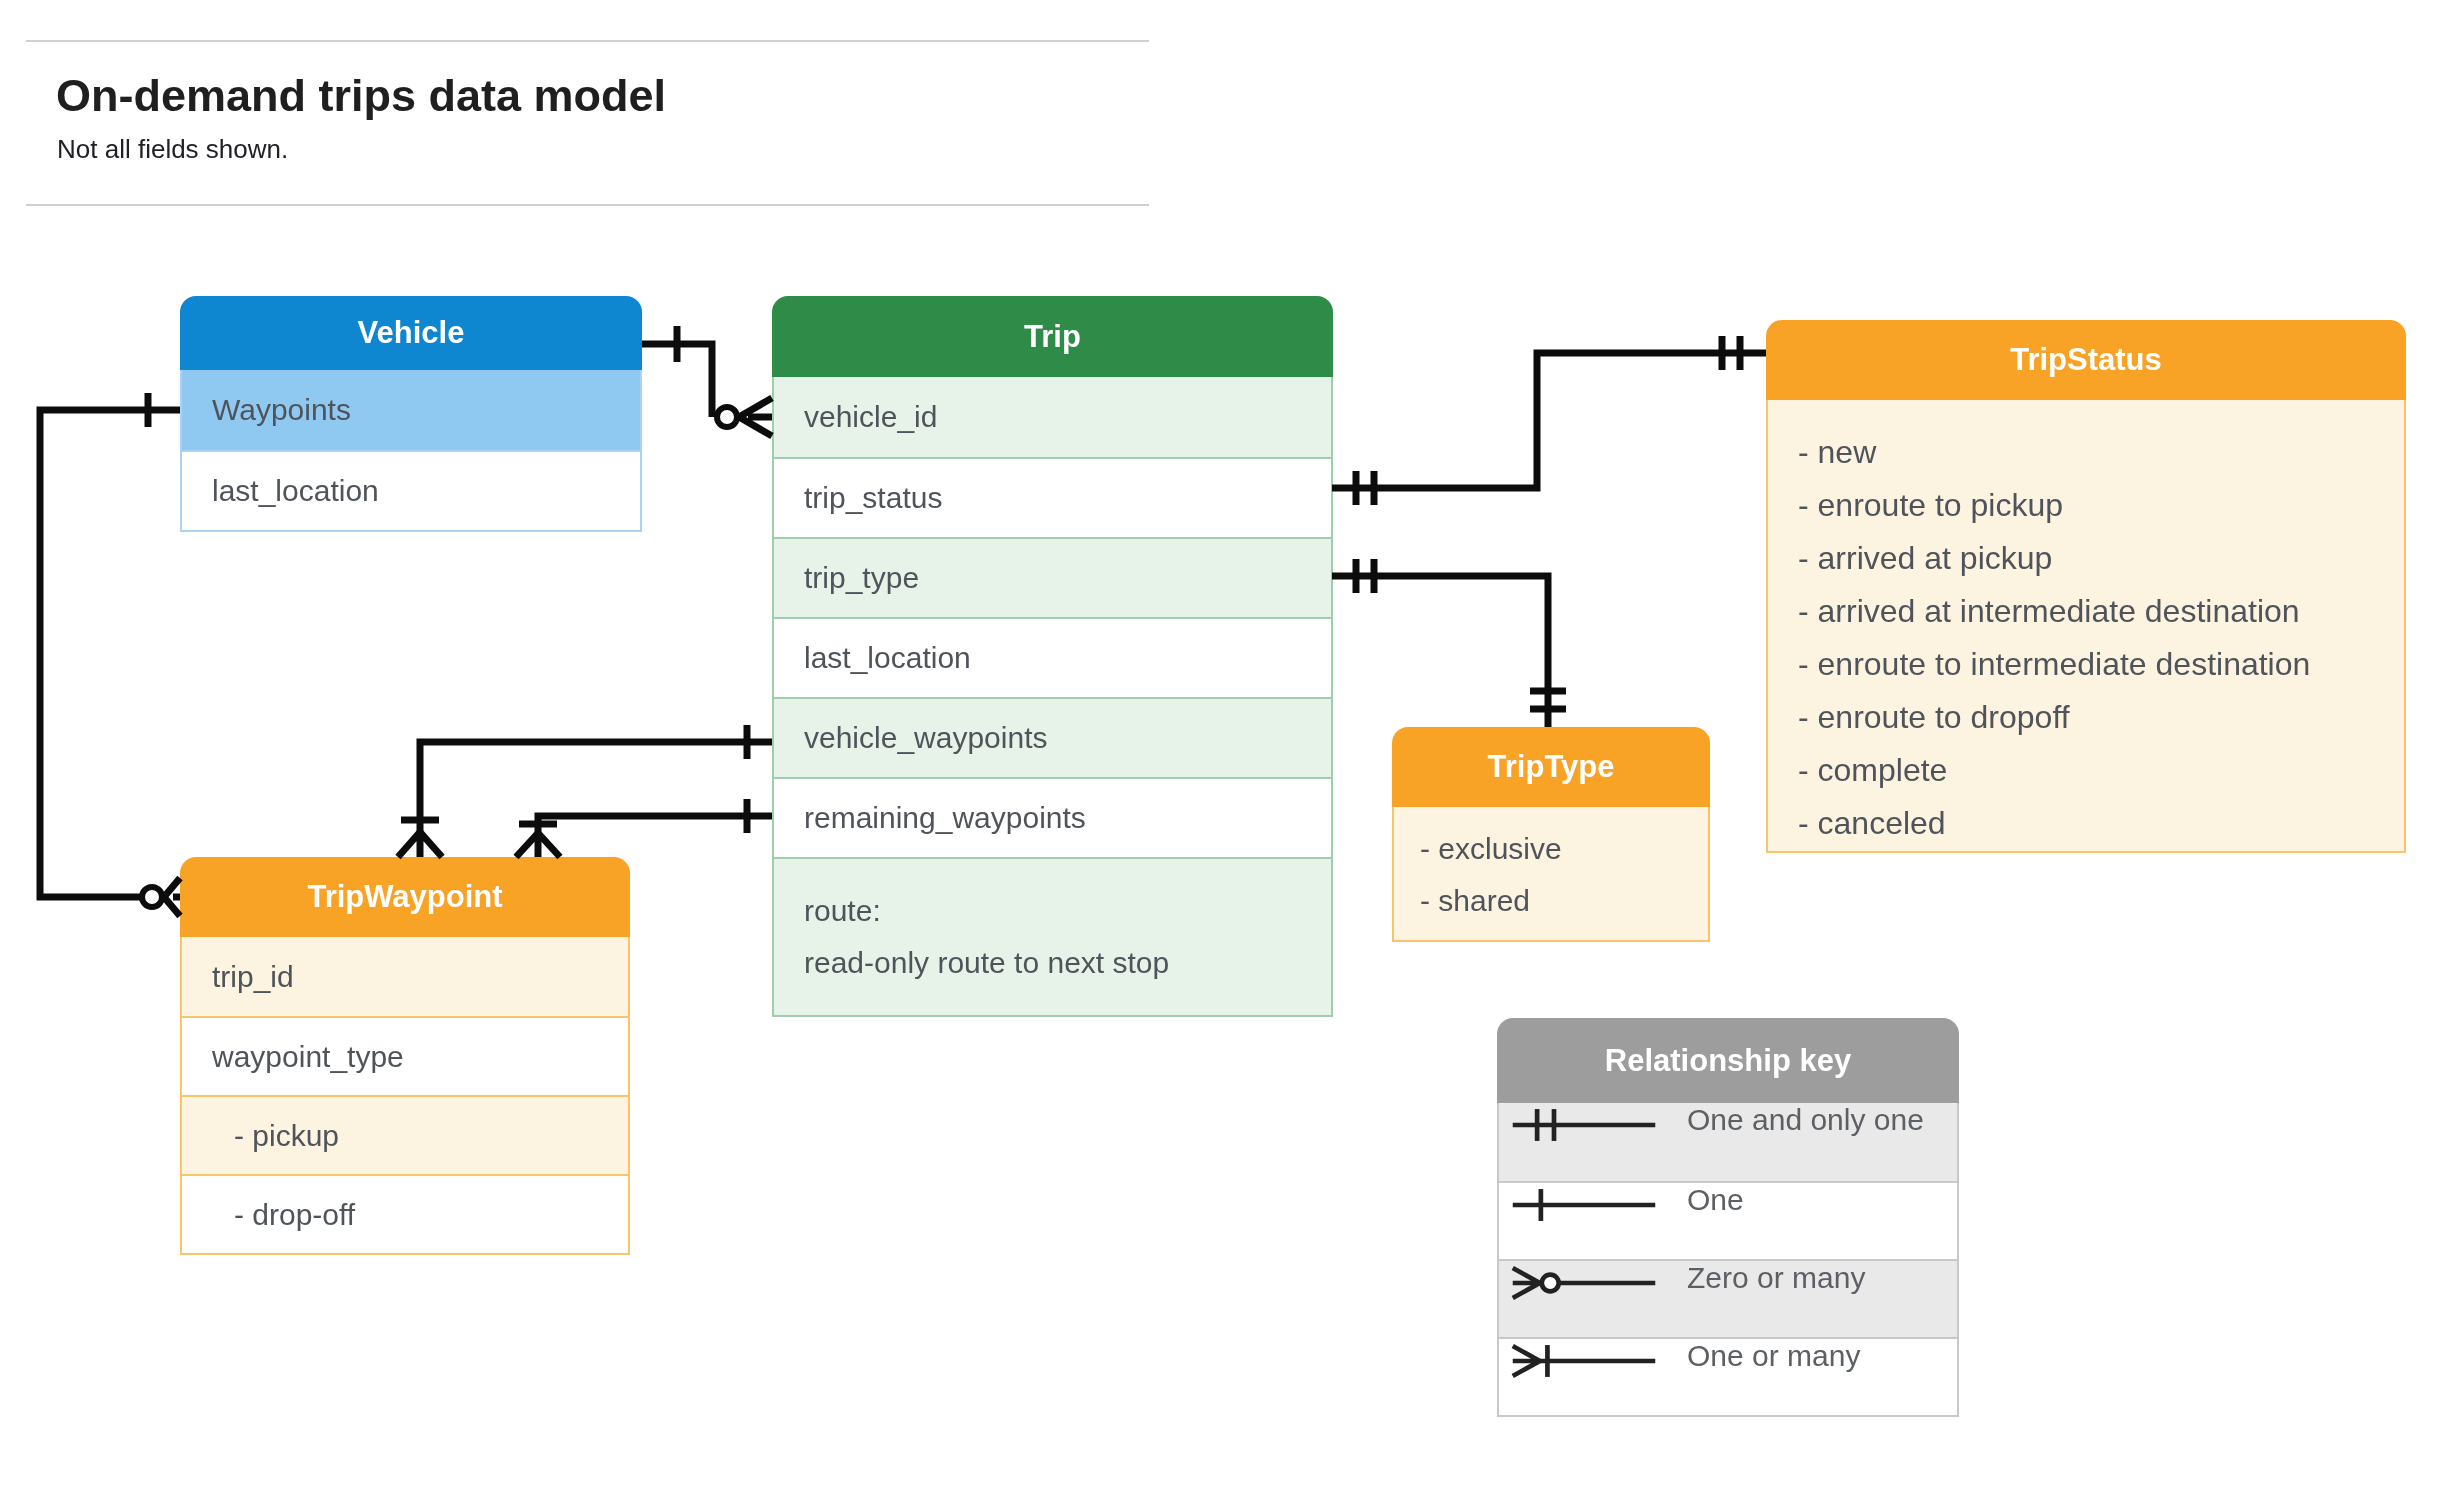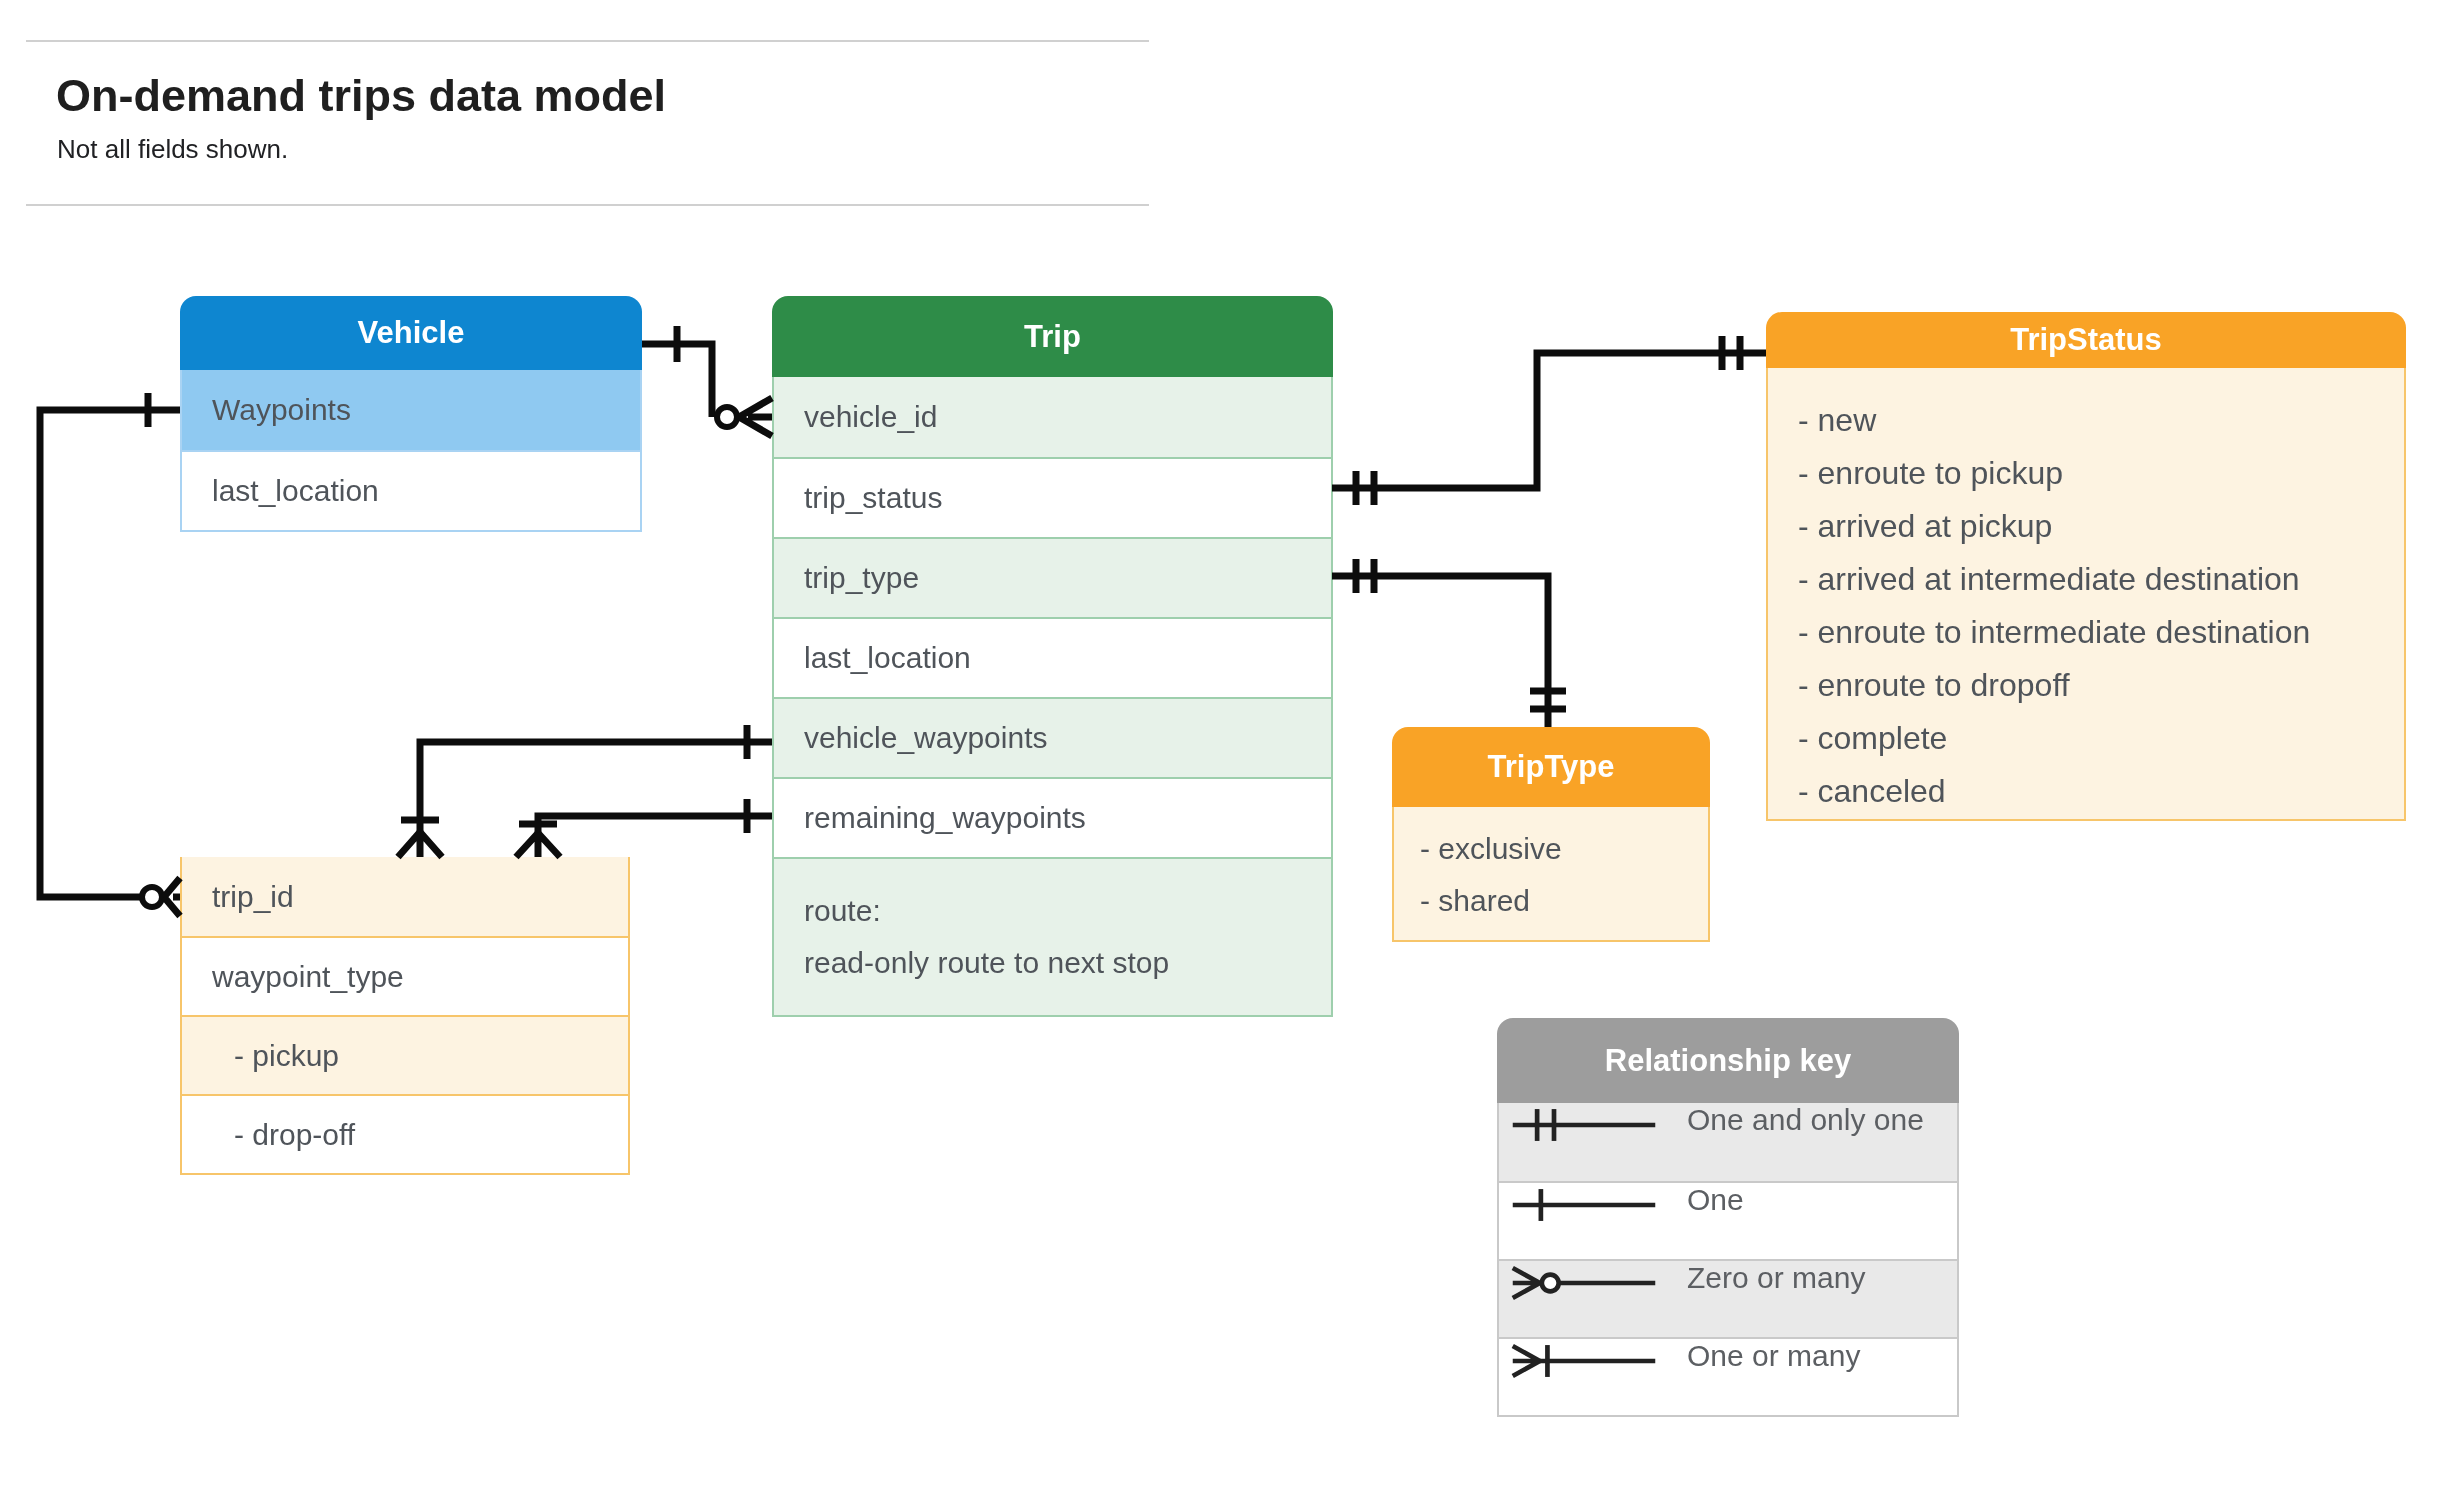--- a/index.html
+++ b/index.html
@@ -40,21 +40,21 @@
   .trip .row.tall{height:158px;flex-direction:column;align-items:flex-start;justify-content:center;gap:18px;}
 
   
   .orange .hdr{background:var(--orange);}
   .orange .body{border:2px solid var(--orange-border);border-top:none;background:var(--cream);}
   .orange .row{border-top:2px solid var(--orange-border);}
   .orange .row:first-child{border-top:none;}
   .orange .row.alt{background:var(--cream);}
 
   .tripstatus{left:1766px;top:312px;width:640px;}
-  .tripstatus .hdr{height:56px;}
+  .tripstatus .hdr{height:80px;margin-top:8px;}
   .tripstatus .list{height:453px;padding:26px 0 0 30px;}
   .tripstatus .item{font-size:32px;color:var(--text);line-height:53px;}
 
   .triptype{left:1392px;top:727px;width:318px;}
   .triptype .hdr{height:80px;}
   .triptype .list{height:135px;padding:16px 0 0 26px;}
   .triptype .item{font-size:30px;color:var(--text);line-height:52px;}
 
   .tripwaypoint{left:180px;top:857px;width:450px;}
   .tripwaypoint .hdr{height:80px;}
@@ -127,20 +127,21 @@
 
   <div class="entity orange triptype">
     <div class="hdr">TripType</div>
     <div class="body list">
       <div class="item">- exclusive</div>
       <div class="item">- shared</div>
     </div>
   </div>
 
   <div class="entity orange tripwaypoint">
+    <div class="hdr">TripWaypoint</div>
     <div class="body">
       <div class="row alt">trip_id</div>
       <div class="row">waypoint_type</div>
       <div class="row alt indent">- pickup</div>
       <div class="row indent">- drop-off</div>
     </div>
   </div>
 
   <div class="legend">
     <div class="hdr">Relationship key</div>

